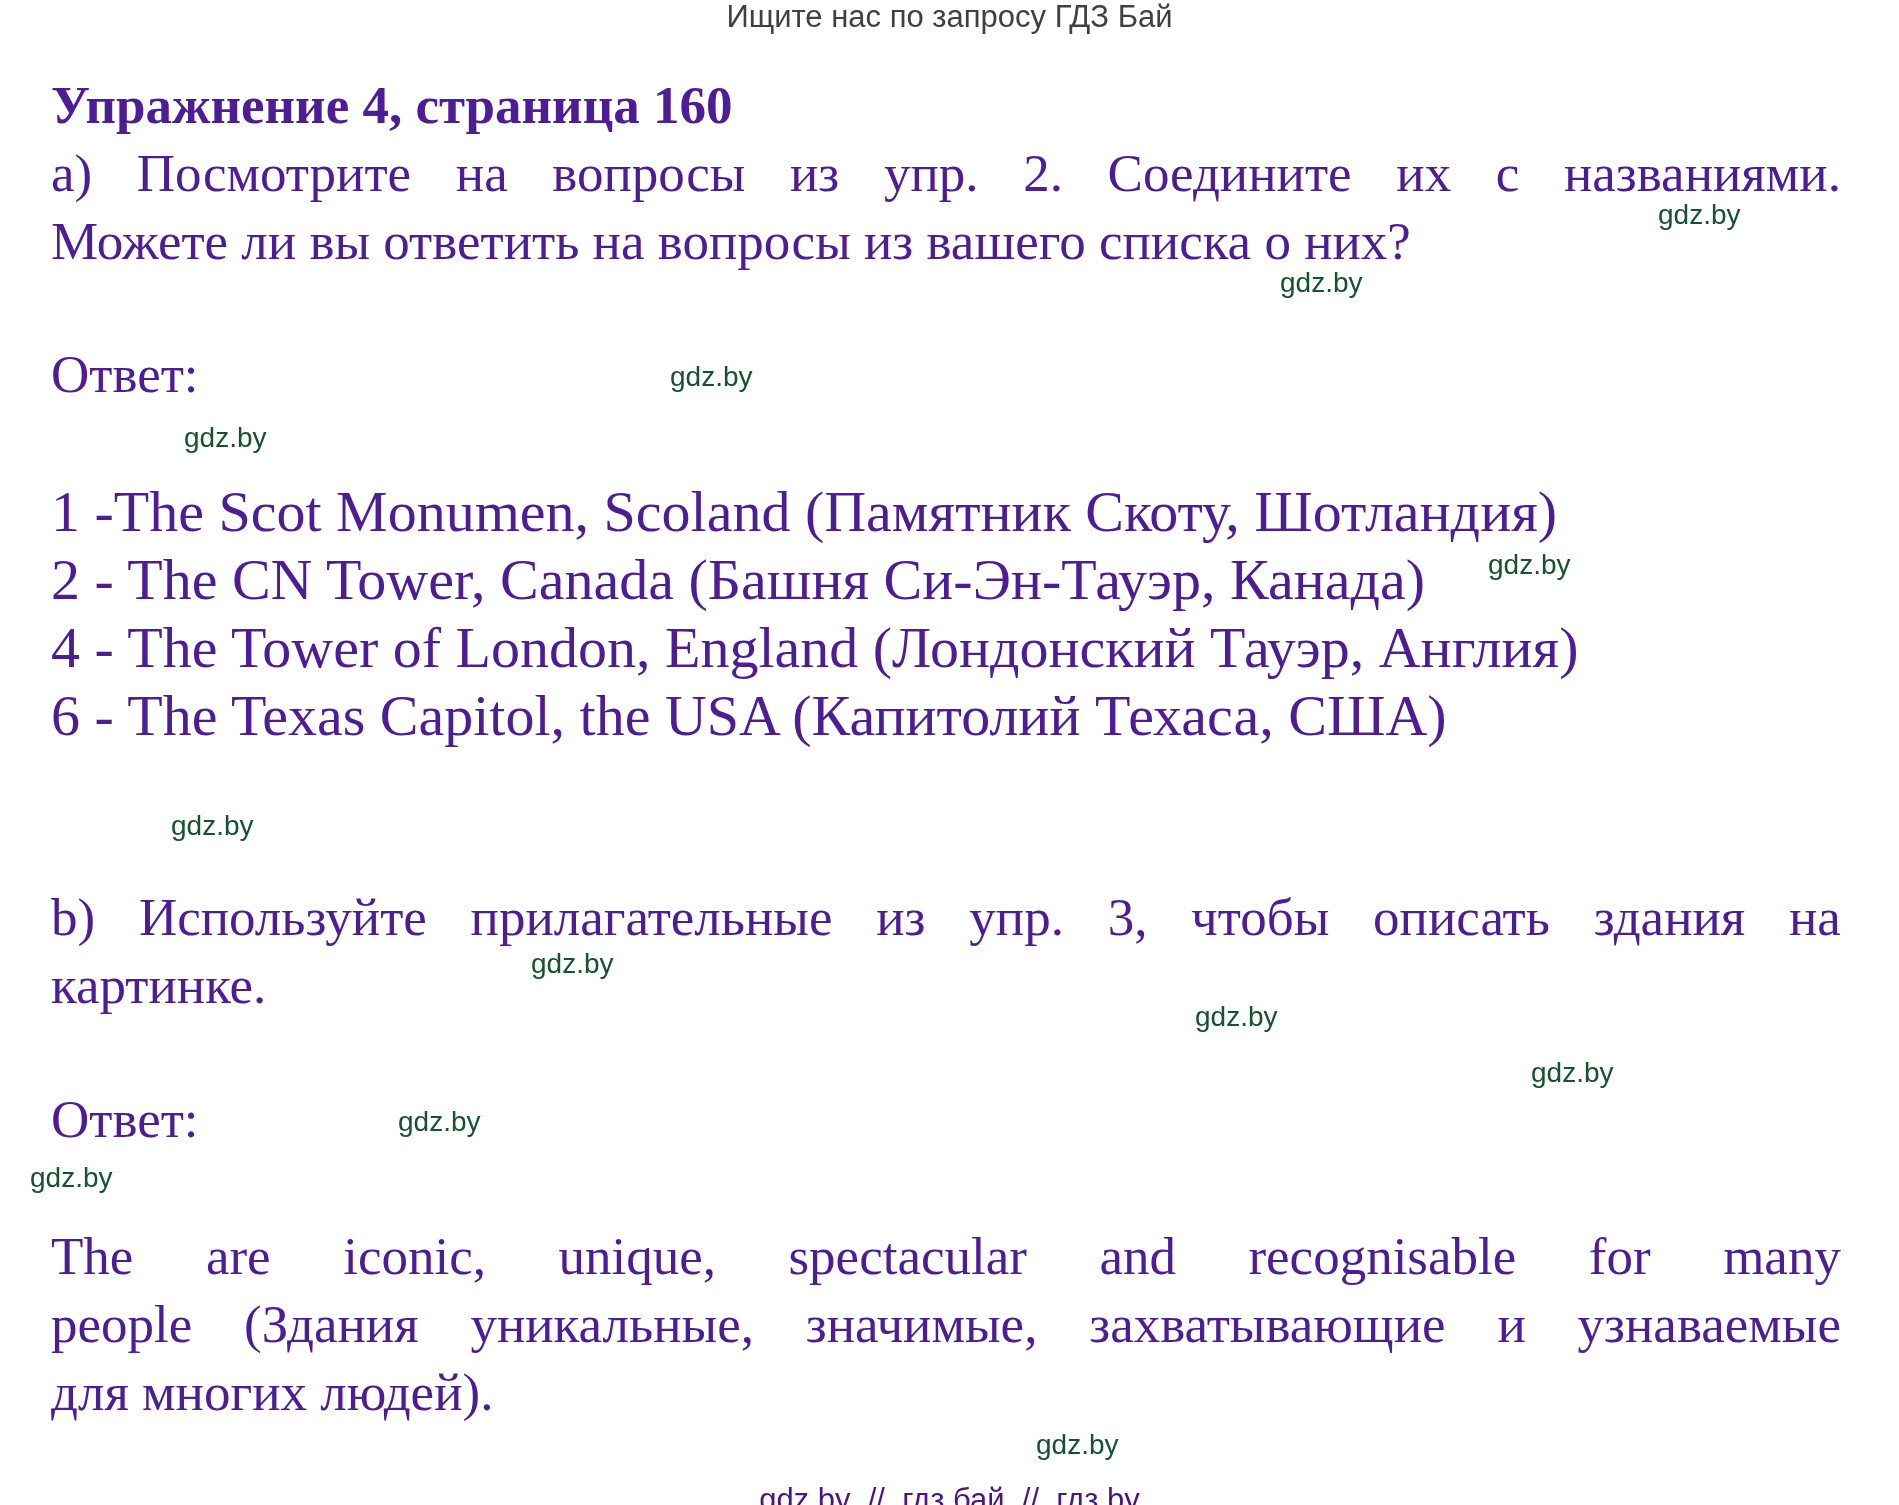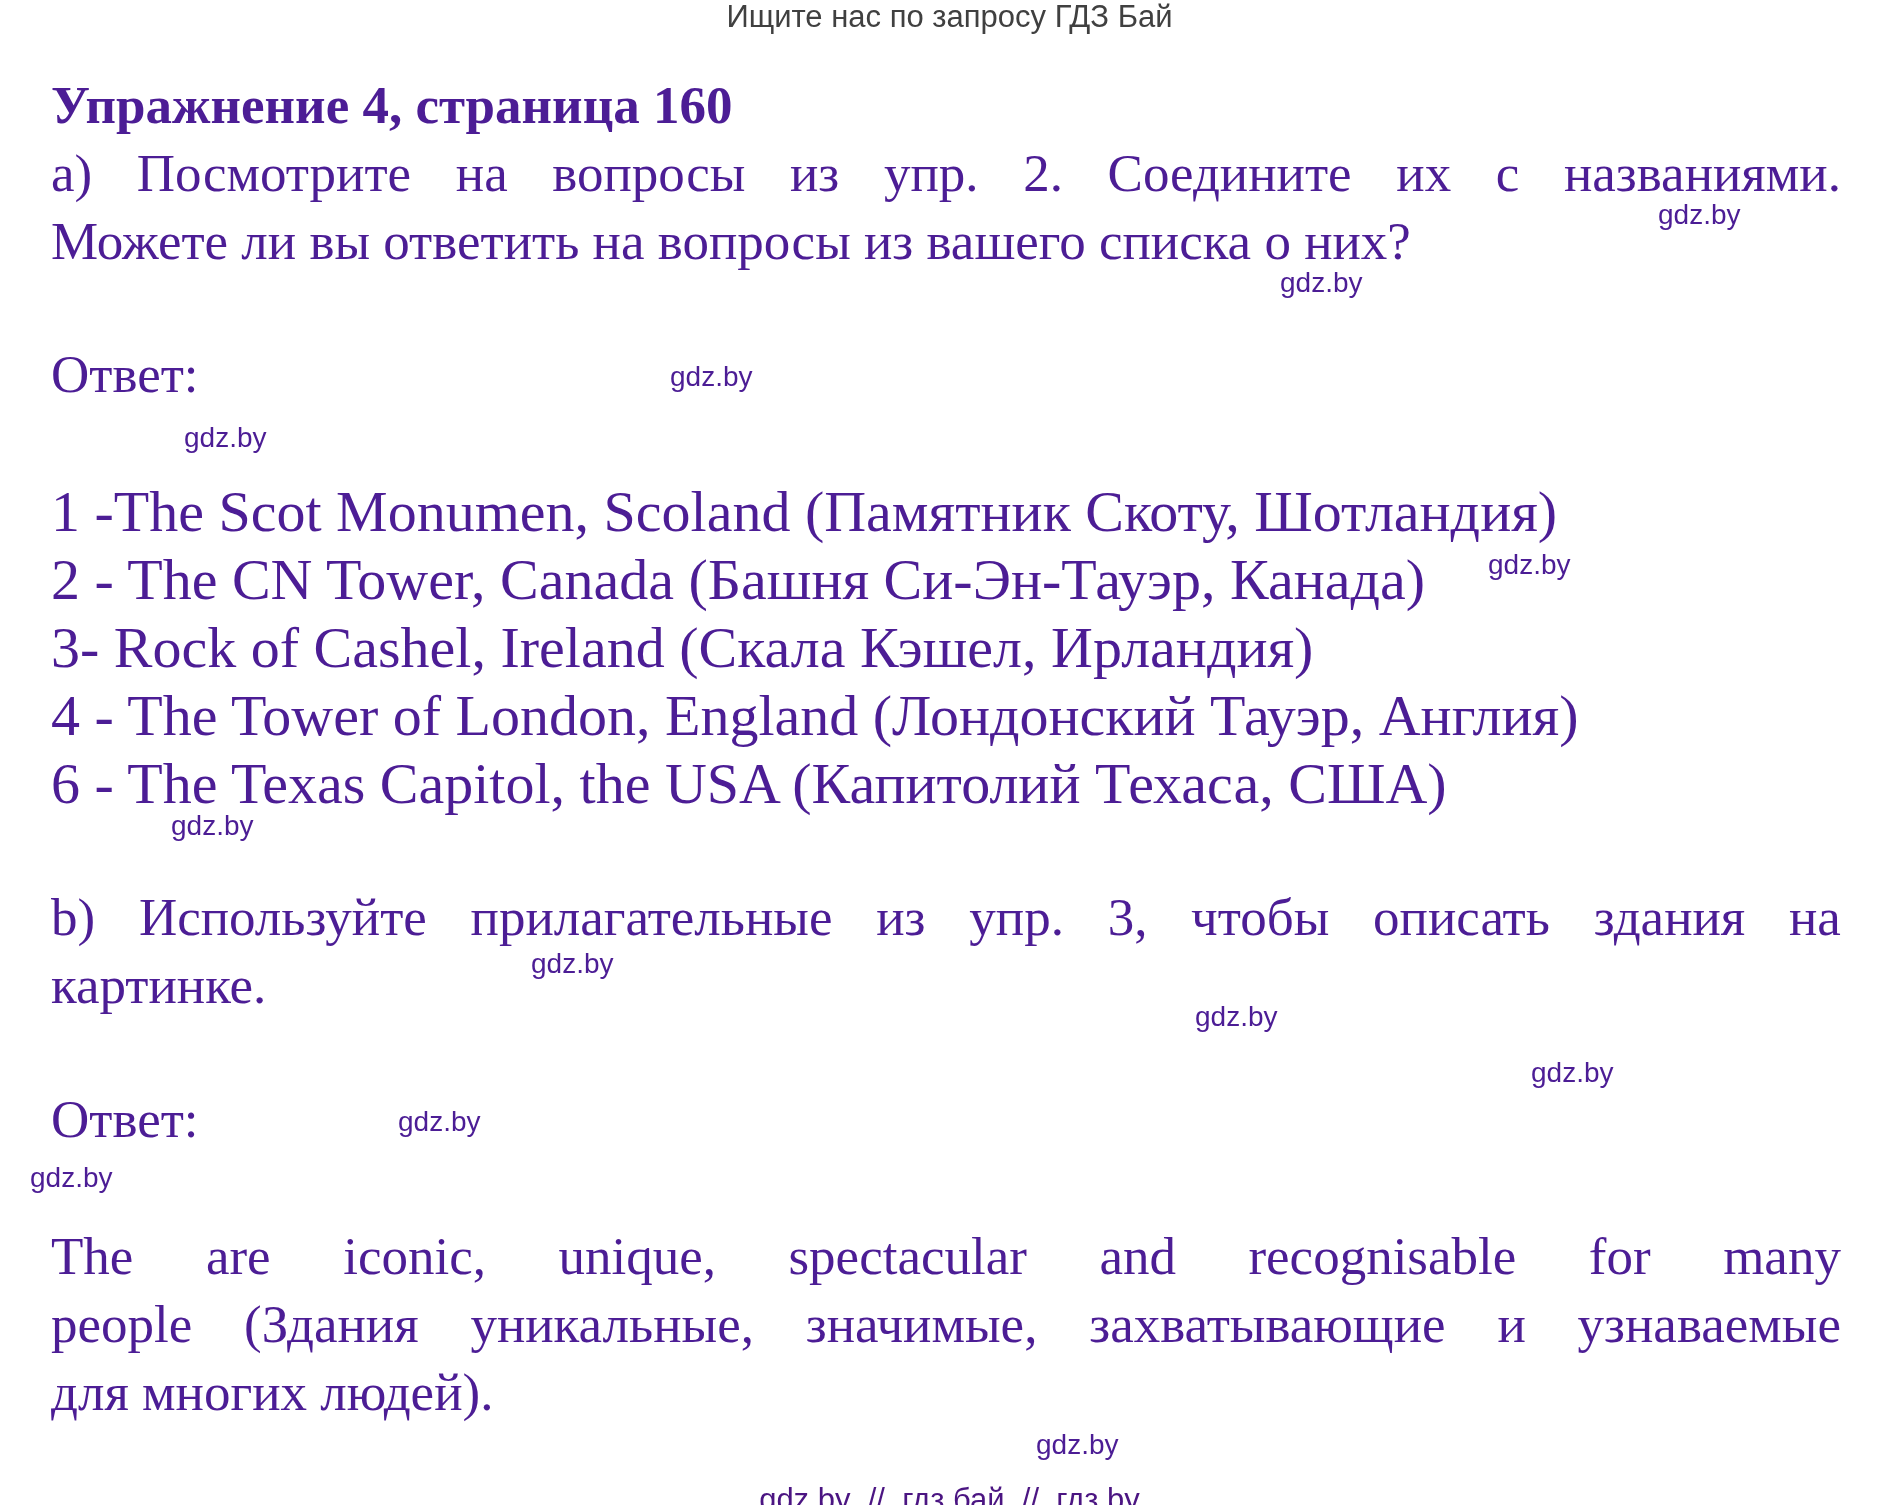--- a/index.html
+++ b/index.html
@@ -20,21 +20,21 @@
   }
   .para .line { display: block; white-space: nowrap; }
   .justify-line { display: flex; justify-content: space-between; white-space: nowrap; }
   .label {
     position: absolute; left: 51px; font-size: 53px; line-height: 62px;
   }
   .list { position: absolute; left: 51px; top: 478px; font-size: 58px; line-height: 68px; }
   .list-item { display: block; white-space: nowrap; }
   .wm {
     position: absolute; font-family: "Liberation Sans", sans-serif; font-size: 28px;
-    color: #4c1d95; line-height: 30px; white-space: nowrap;
+    color: #14532d; line-height: 30px; white-space: nowrap;
   }
   .footer {
     position: absolute; top: 1483px; left: 0; width: 1899px; text-align: center;
     font-family: "Liberation Sans", sans-serif; font-size: 31px; line-height: 34px;
     color: #4b1582; white-space: pre;
   }
 </style>
 </head>
 <body>
 
@@ -57,21 +57,20 @@
     <span>названиями.</span>
   </div>
   <span class="line">Можете ли вы ответить на вопросы из вашего списка о них?</span>
 </div>
 
 <div class="label serif" style="top:343px;">Ответ:</div>
 
 <div class="list serif">
   <span class="list-item">1 -The Scot Monumen, Scoland (Памятник Скоту, Шотландия)</span>
   <span class="list-item">2 - The CN Tower, Canada (Башня Си-Эн-Тауэр, Канада)</span>
-  <span class="list-item">3- Rock of Cashel, Ireland (Скала Кэшел, Ирландия)</span>
   <span class="list-item">4 - The Tower of London, England (Лондонский Тауэр, Англия)</span>
   <span class="list-item">6 - The Texas Capitol, the USA (Капитолий Техаса, США)</span>
 </div>
 
 <div class="para serif" style="top:883px;">
   <div class="justify-line">
     <span>b)</span>
     <span>Используйте</span>
     <span>прилагательные</span>
     <span>из</span>

